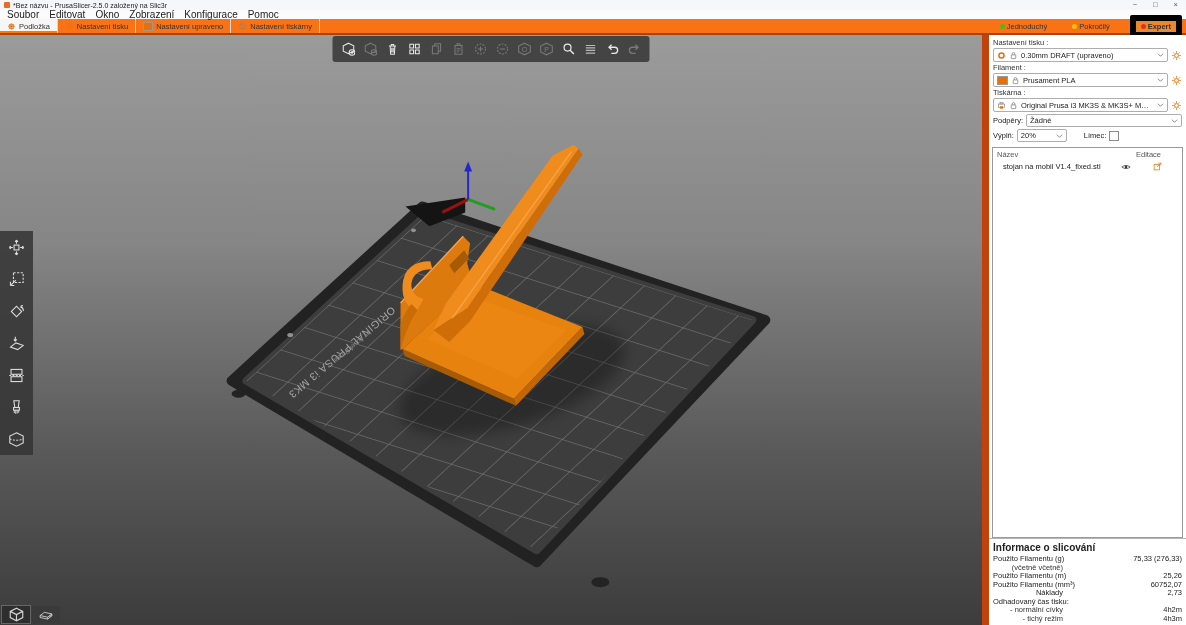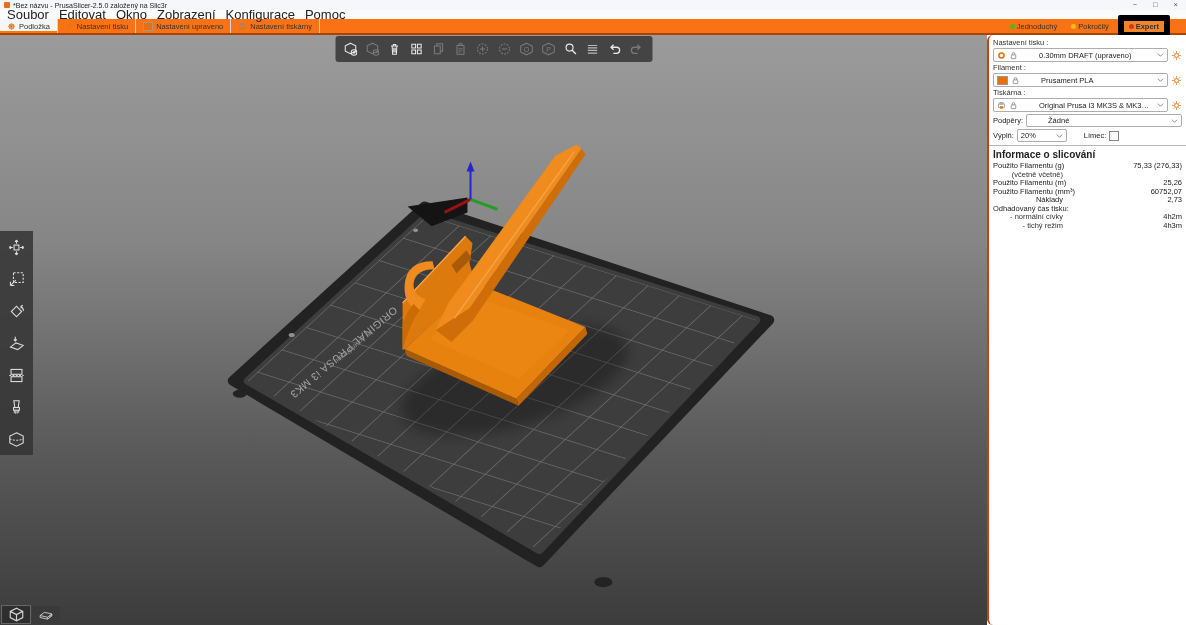--- a/index.html
+++ b/index.html
@@ -6,28 +6,28 @@
     font-family:"Liberation Sans",sans-serif;background:#fff;
     -webkit-font-smoothing:antialiased;}
   
   .titlebar{height:10px;display:flex;align-items:center;padding:0 4px;
     background:#f5f7fa;font-size:7px;color:#222;}
   .app-icon{width:6px;height:6px;background:#ed6b21;border-radius:1px;margin-right:3px;flex:0 0 auto;}
   .win-controls{margin-left:auto;display:flex;gap:16px;color:#555;font-size:7.5px;padding-right:4px;}
   .win-controls span{cursor:default;line-height:10px;}
   
   .menubar{height:9px;display:flex;align-items:center;background:#fbfbfb;
-    font-size:13px;color:#222;padding-left:2px;}
+    font-size:10px;color:#222;padding-left:2px;}
   .menu-item{padding:0 5px;line-height:9px;}
   
   .tabbar{height:14px;display:flex;align-items:stretch;background:#f97316;
     border-bottom:2px solid #a84300;font-size:7.5px;color:#333;}
   .tab{display:flex;align-items:center;gap:3px;padding:0 7px;border-right:1px solid #d6d6d6;}
   .tab.active{background:#f6f6f6;box-shadow:inset 0 -2px 0 #ff7a00;}
-  .modes{margin-left:auto;display:flex;align-items:center;gap:4px;padding-right:16px;justify-content:space-between;}
+  .modes{margin-left:auto;display:flex;align-items:center;gap:15px;padding-right:4px;justify-content:space-between;}
   .mode{display:flex;align-items:center;gap:2px;padding:1px 5px;border-radius:2px;color:#333;}
   .mode.active{background:#f0862c;border:6px solid #000000;font-weight:bold;}
   .dot{width:5px;height:5px;border-radius:50%;display:inline-block;}
   
   .main{display:flex;height:590px;}
   .viewport{position:relative;flex:1;background:linear-gradient(#9b9b9b,#868686 35%,#5a5a5a 70%,#3c3c3c);}
   .scene{position:absolute;inset:0;width:100%;height:100%;}
   
   .top-toolbar{position:absolute;top:1px;left:50%;transform:translateX(-50%);
     height:26px;background:rgba(56,56,56,.88);border-radius:3px;
@@ -38,28 +38,28 @@
   
   .left-toolbar{position:absolute;left:0;top:196px;width:33px;
     background:rgba(52,52,52,.85);display:flex;flex-direction:column;z-index:3;}
   .lbtn{height:32px;display:flex;align-items:center;justify-content:center;color:#dcdcdc;}
   .lico{width:17px;height:17px;}
   
   .view-toggles{position:absolute;left:2px;bottom:2px;display:flex;gap:2px;z-index:3;}
   .vbtn{width:28px;height:17px;background:#3a3a3a;display:flex;align-items:center;justify-content:center;color:#d5d5d5;}
   .vbtn.active{background:#2e2e2e;outline:1px solid #666;}
   
-  .right-panel{width:197px;background:#fff;border-left:2px solid #c2410c;
-    display:flex;flex-direction:column;font-size:7.5px;color:#222;border-radius:6px;}
+  .right-panel{width:197px;background:#fff;border-left:7px solid #c2410c;
+    display:flex;flex-direction:column;font-size:7.5px;color:#222;}
   .rp-top{padding:2px 4px 1px 4px;}
   .sec-label{margin:1px 0 1px 0;color:#333;}
   .dd-row{display:flex;align-items:center;gap:3px;margin-bottom:1px;}
   .dropdown{flex:1;height:12px;border:1px solid #aeaeae;border-radius:2px;background:#fff;
     display:flex;align-items:center;gap:3px;padding:0 3px;overflow:hidden;white-space:nowrap;}
-  .dropdown .val{flex:1;overflow:hidden;text-overflow:ellipsis;margin-left:18px;}
+  .dropdown .val{flex:1;overflow:hidden;text-overflow:ellipsis;}
   .chev{width:7px;height:6px;flex:0 0 auto;color:#777;}
   .mini{display:inline-flex;}
   .swatch{width:9px;height:7px;background:#e8700a;border:1px solid #999;flex:0 0 auto;}
   .gearbtn{width:11px;height:11px;color:#e8700a;flex:0 0 auto;}
   .inline-row{display:flex;align-items:center;gap:3px;margin:2px 0;}
   .dd-small{width:42px;height:11px;border:1px solid #aeaeae;border-radius:2px;
     display:flex;align-items:center;padding:0 3px;gap:15px;}
   .dd-small .val{flex:1;}
   .checkbox{width:8px;height:8px;border:1px solid #8a8a8a;background:#fff;display:inline-block;}
   
@@ -531,20 +531,36 @@
           <span class="val">20%</span>
           <svg class="chev">
               <use href="#s-chev"></use>
             </svg>
         </div>
         <span style="margin-left:14px">Límec:</span>
         <span class="checkbox"></span>
       </div>
     </div>
 
+    <div class="objlist">
+      <div class="obj-head">
+        <span>Název</span>
+        <span></span>
+        <span>Editace</span>
+      </div>
+      <div class="obj-row">
+        <span>stojan na mobil V1.4_fixed.stl</span>
+        <svg class="eye ic">
+            <use href="#s-eye"></use>
+          </svg>
+        <svg class="editic ic">
+            <use href="#s-edit"></use>
+          </svg>
+      </div>
+    </div>
 
     <div class="info">
       <div class="info-title">Informace o slicování</div>
       <div class="info-row">
           <span>Použito Filamentu (g)</span>
           <span>75,33 (276,33)</span>
         </div>
       <div class="info-row">
           <span class="info-sub">(včetně včetně)</span>
           <span></span>

